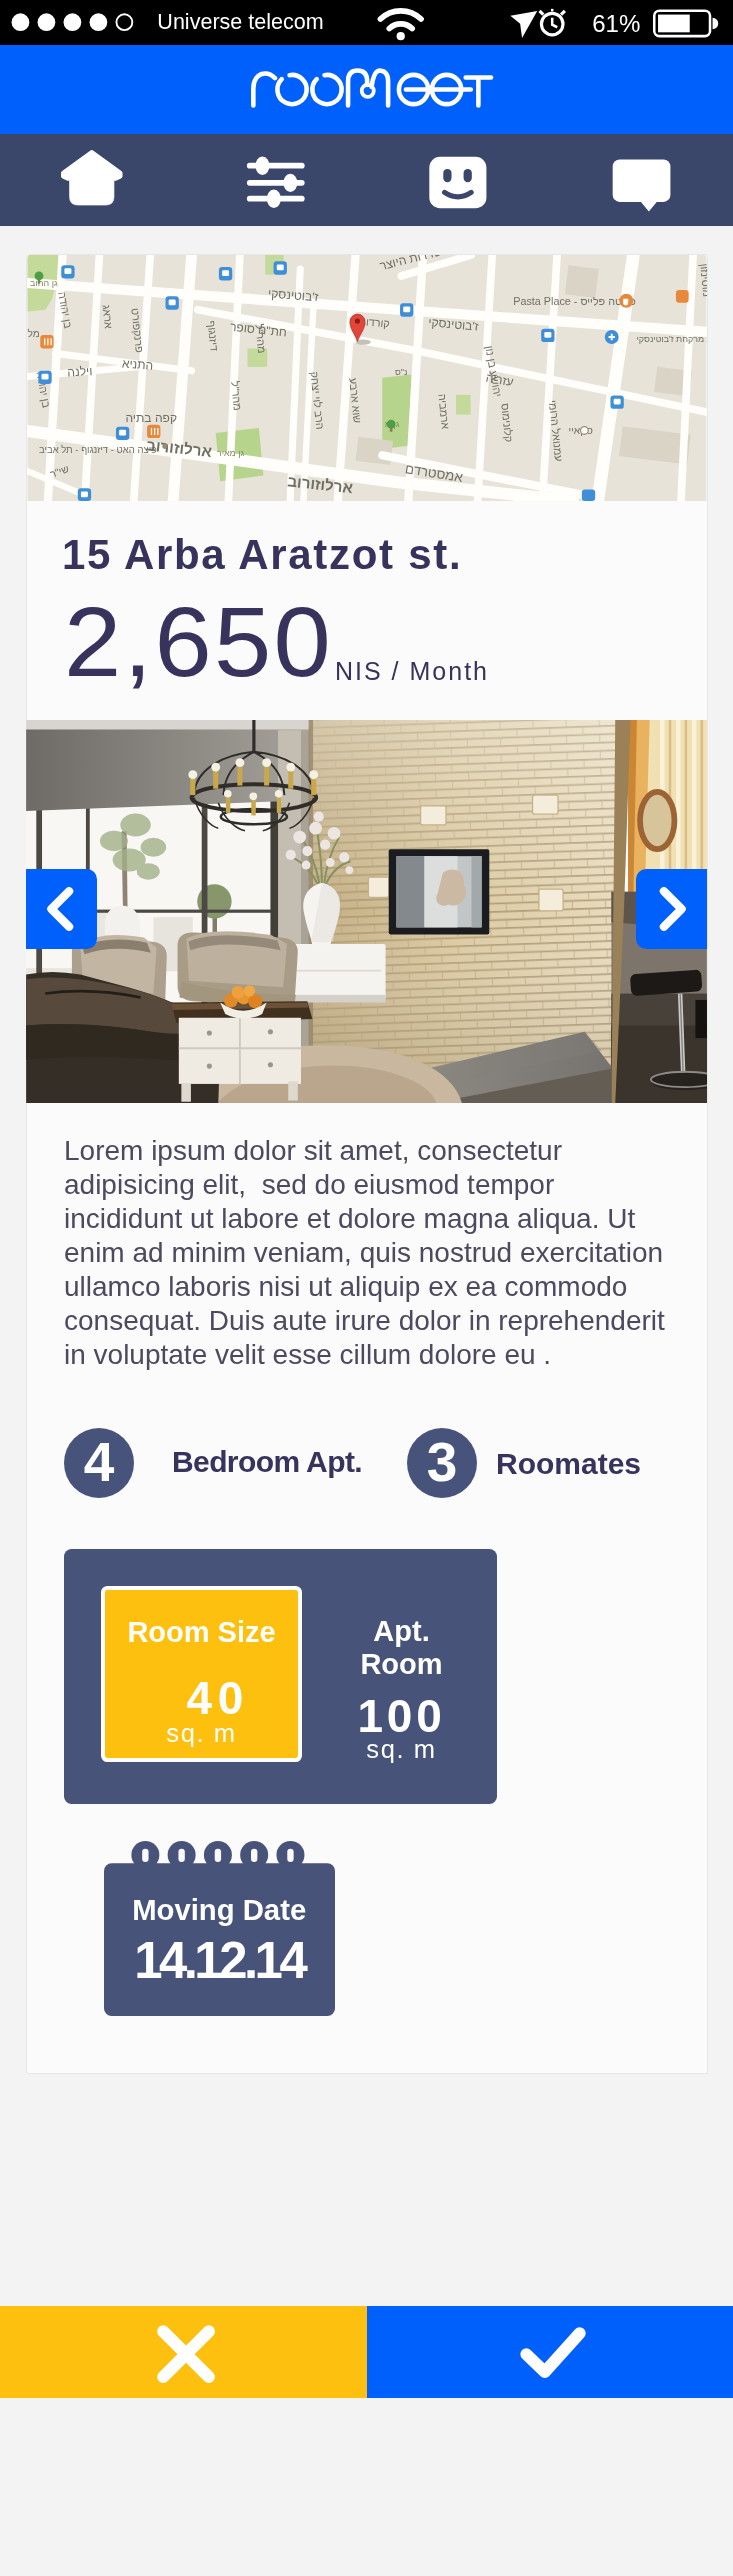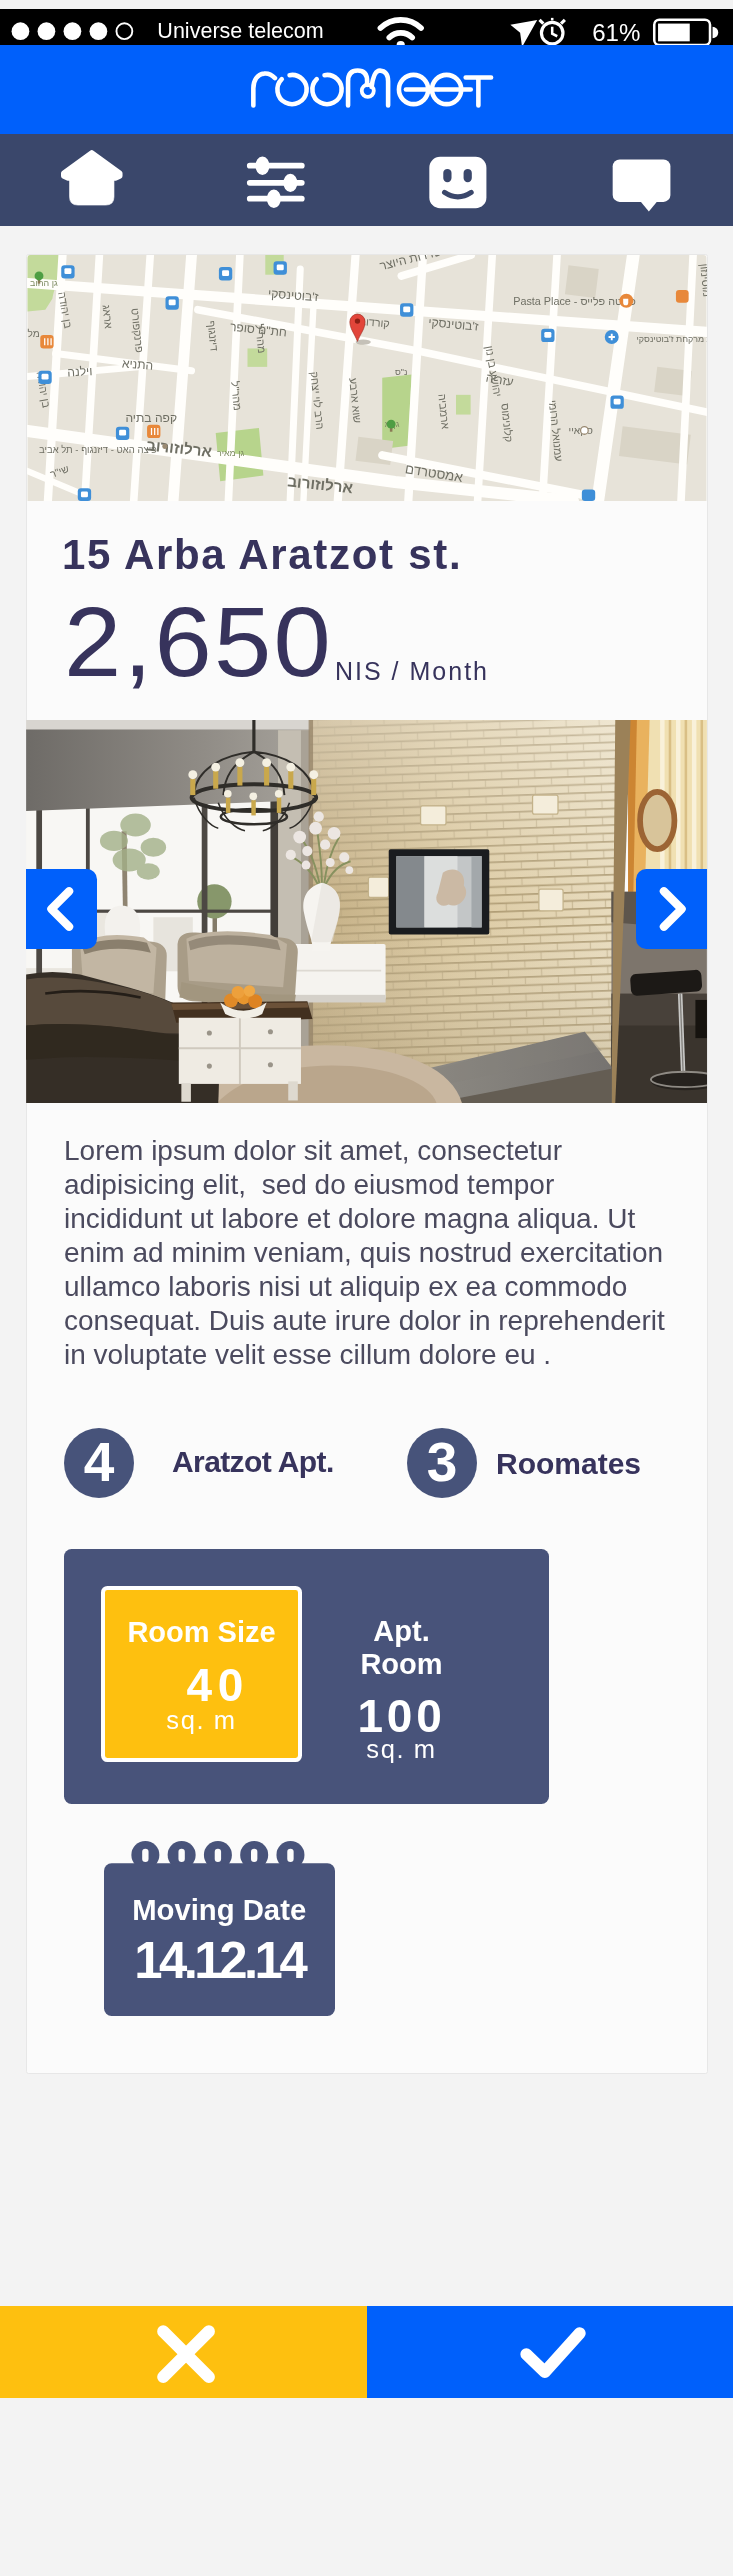--- a/index.html
+++ b/index.html
@@ -4,21 +4,21 @@
 <style>
   html,body{margin:0;padding:0;}
   body{font-family:"Liberation Sans", sans-serif; background:#f3f3f3;}
   #app{position:relative;width:733px;height:2576px;background:#f3f3f3;overflow:hidden;}
   .abs{position:absolute;}
 </style>
 </head>
 <body>
 <div id="app">
 
-<div class="abs" id="statusbar" style="left:0;top:0;width:733px;height:45px;background:#000;margin-top:9px;">
+<div class="abs" id="statusbar" style="left:0;top:0;width:733px;height:45px;background:#000;">
 <svg width="733" height="45" viewBox="0 0 1152 71" style="position:absolute;left:0;top:0;">
 
   <g fill="#fff">
     <circle cx="30" cy="35" r="14"></circle>
     <circle cx="71" cy="35" r="14"></circle>
     <circle cx="112" cy="35" r="14"></circle>
     <circle cx="153" cy="35" r="14"></circle>
     <circle cx="194" cy="35" r="12.5" fill="none" stroke="#fff" stroke-width="3"></circle>
   </g>
 
@@ -493,31 +493,31 @@
 <div class="abs" style="left:636px;top:869px;width:71px;height:80px;background:#0060fb;border-radius:10.2px 0 0 10.2px;">
   <svg width="71" height="80" viewBox="0 0 112 126">
         <path d="M 44 35 L 72 63 L 44 91" fill="none" stroke="#fff" stroke-width="13" stroke-linecap="round" stroke-linejoin="round"></path>
       </svg>
 </div>
 
 <div class="abs" style="left:64px;top:1134px;width:624px;font-size:28px;line-height:34px;color:#4b4a5e;">Lorem ipsum dolor sit amet, consectetur<br>adipisicing elit,&nbsp; sed do eiusmod tempor<br>incididunt ut labore et dolore magna aliqua. Ut<br>enim ad minim veniam, quis nostrud exercitation<br>ullamco laboris nisi ut aliquip ex ea commodo<br>consequat. Duis aute irure dolor in reprehenderit<br>in voluptate velit esse cillum dolore eu .</div>
 
 <div class="abs" style="left:64px;top:1428px;width:70px;height:70px;border-radius:50%;background:#47537a;color:#fff;font-size:55px;font-weight:bold;text-align:center;line-height:69px;">4</div>
 
-<div class="abs" style="left:172px;top:1445px;font-size:30px;font-weight:bold;color:#37335c;letter-spacing:-0.6px;">Aratzot Apt.</div>
+<div class="abs" style="left:172px;top:1445px;font-size:30px;font-weight:bold;color:#37335c;letter-spacing:-0.6px;">Bedroom Apt.</div>
 
 <div class="abs" style="left:407px;top:1428px;width:70px;height:70px;border-radius:50%;background:#47537a;color:#fff;font-size:55px;font-weight:bold;text-align:center;line-height:69px;">3</div>
 
 <div class="abs" style="left:496px;top:1447px;font-size:30px;font-weight:bold;color:#37335c;">Roomates</div>
 
-<div class="abs" style="left:64px;top:1549px;width:485px;height:255px;background:#48537a;border-radius:7.6px;">
+<div class="abs" style="left:64px;top:1549px;width:433px;height:255px;background:#48537a;border-radius:7.6px;">
 
   <div class="abs" style="left:37px;top:37px;width:201px;height:176px;background:#fec00f;border:4.5px solid #fff;border-radius:6.4px;box-sizing:border-box;color:#fff;text-align:center;">
     <div style="margin-top:25.5px;font-size:29px;font-weight:bold;">Room Size</div>
-    <div style="margin-top:16px;font-size:46px;font-weight:bold;line-height:41px;letter-spacing:5.7px;text-indent:5.7px;padding-left:27px;">40</div>
+    <div style="margin-top:29px;font-size:46px;font-weight:bold;line-height:41px;letter-spacing:5.7px;text-indent:5.7px;padding-left:27px;">40</div>
     <div style="margin-top:0.6px;font-size:25.5px;letter-spacing:1.6px;">sq. m</div>
   </div>
 
   <div class="abs" style="left:274px;top:37px;width:127px;text-align:center;color:#fff;">
     <div style="margin-top:29px;font-size:29px;font-weight:bold;">Apt. Room</div>
     <div style="margin-top:15.3px;font-size:46px;font-weight:bold;line-height:41px;letter-spacing:3.8px;">100</div>
     <div style="margin-top:-2.5px;font-size:25.5px;letter-spacing:1.6px;">sq. m</div>
   </div>
 </div>
 

